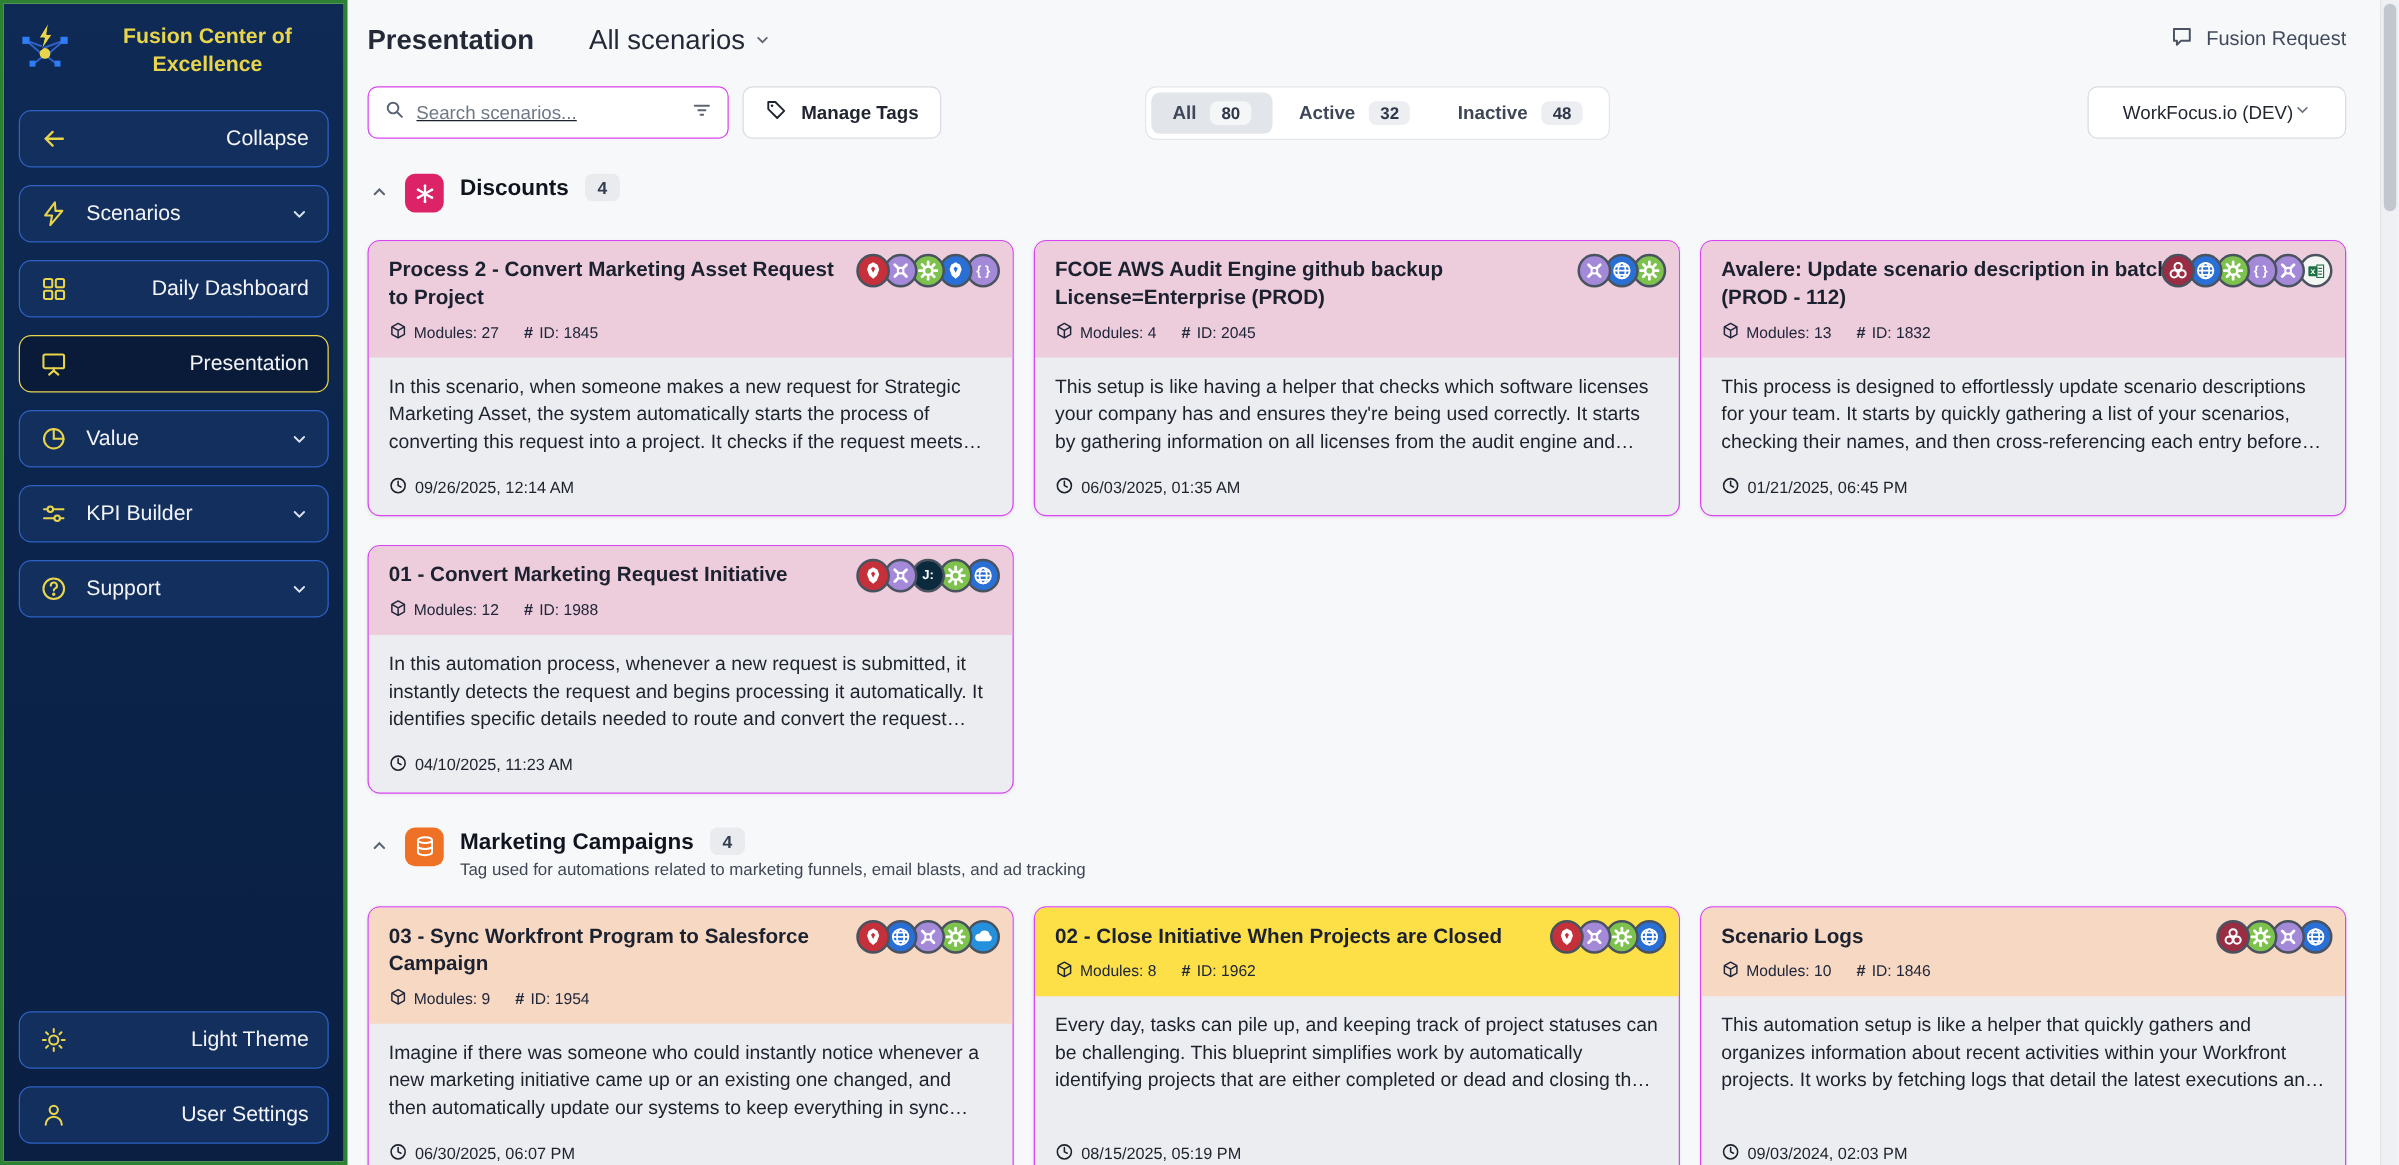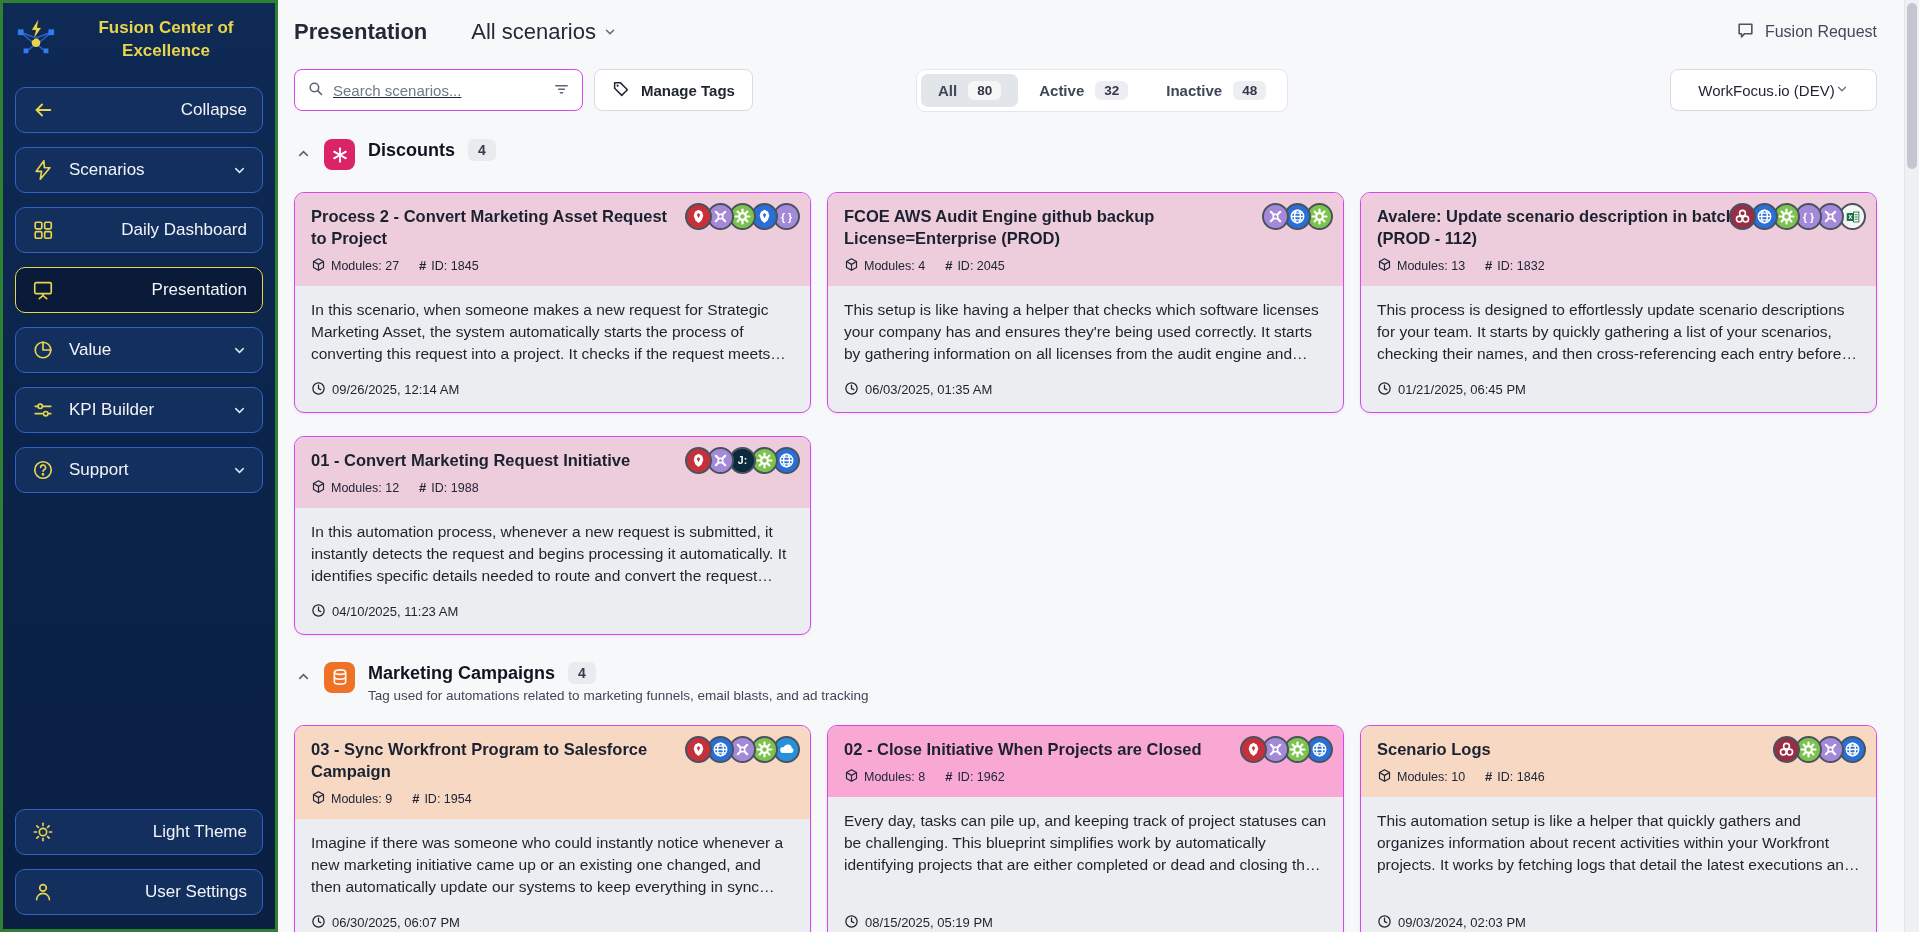--- a/index.html
+++ b/index.html
@@ -691,21 +691,21 @@
             <div class="card-date">
               <span><svg width="15" height="15" viewBox="0 0 24 24" fill="none" stroke="#1d222c" stroke-width="2" stroke-linecap="round">
                   <circle cx="12" cy="12" r="9"></circle>
                   <polyline points="12 6.5 12 12 15.6 13.8"></polyline>
                 </svg></span>
               <span>06/30/2025, 06:07 PM</span>
             </div>
           </div>
         </div>
         <div class="card">
-          <div class="card-head" style="background:#f9a8d4">
+          <div class="card-head" style="background:#fde047">
             <div class="card-title">02 - Close Initiative When Projects are Closed</div>
             <div class="card-meta">
               <span class="meta-item">
                 <span><svg width="15" height="15" viewBox="0 0 24 24" fill="none" stroke="#20263a" stroke-width="1.9" stroke-linejoin="round">
                     <path d="M12 2.8l8 4.5v9.4l-8 4.5-8-4.5V7.3z"></path>
                     <path d="M4 7.3l8 4.5 8-4.5M12 11.8v9.4"></path>
                   </svg></span>
                 <span>Modules: 8</span>
               </span>
               <span class="meta-item">

